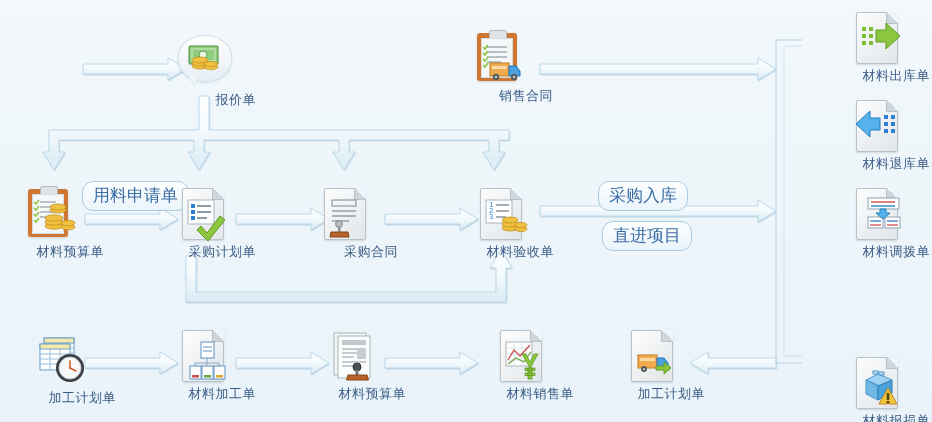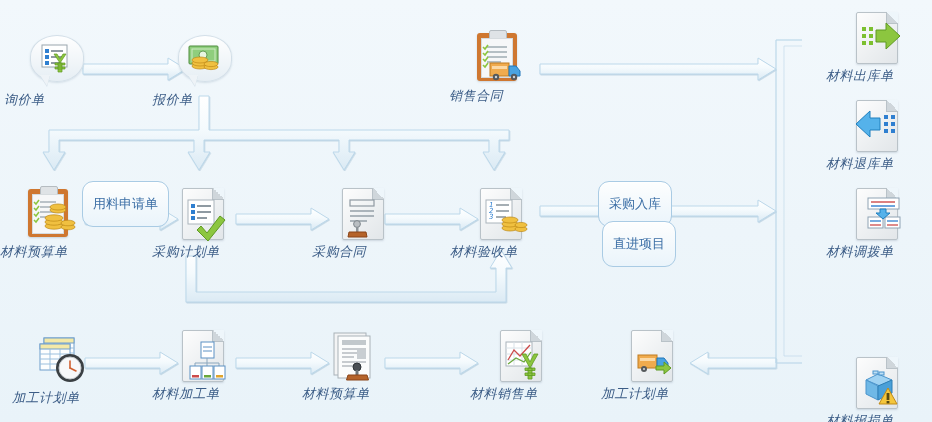--- a/index.html
+++ b/index.html
@@ -6,29 +6,29 @@
   body{
     width:932px;height:422px;
     background:#eef6fb;
     font-family:"DejaVu Sans","Liberation Sans",sans-serif;
     overflow:hidden;
   }
   #stage{position:relative;width:932px;height:422px;
     background:linear-gradient(180deg,#f2f8fc 0%, #edf5fa 55%, #e9f3f9 100%);}
 
   
-  .node{position:absolute;width:104px;text-align:left;font-style:italic;}
+  .node{position:absolute;width:104px;text-align:right;}
   .node .ico{width:56px;height:56px;margin:0 auto;position:relative;}
   .node .lbl{margin-top:2px;font-size:13px;line-height:15px;color:#3b5c86;white-space:nowrap;letter-spacing:.5px;}
 
   
-  .pill{position:absolute;height:20px;line-height:19px;padding:12px 10px;
+  .pill{position:absolute;height:20px;line-height:19px;padding:4px 10px;
     border:1px solid #a9cbe4;border-radius:11px;
     background:linear-gradient(180deg,#fdfefe,#eaf4fb);
-    color:#3b6ea5;font-size:13px;white-space:nowrap;
+    color:#3b6ea5;font-size:17px;white-space:nowrap;
     box-shadow:0 1px 0 rgba(255,255,255,.9) inset;}
 
   
   .conn{position:absolute;}
 
   
   .bubble{position:absolute;left:2px;top:1px;width:52px;height:45px;border-radius:50%/46%;
     background:linear-gradient(180deg,#ffffff,#e6eef4);
     border:1px solid #d3dfe8;box-shadow:0 1px 2px rgba(80,110,140,.18);}
   .bubble:after{content:"";position:absolute;left:9px;top:39px;width:0;height:0;
@@ -96,36 +96,20 @@
       <path d="M784,46 L802,46" stroke-opacity=".5"></path>
       <path d="M784,46 L784,356" stroke-opacity=".5"></path>
       <path d="M784,356 L802,356" stroke-opacity=".5"></path>
     </g>
   </svg>
 
   <div class="pill" style="left:82px;top:181px;">用料申请单</div>
   <div class="pill" style="left:598px;top:181px;">采购入库</div>
   <div class="pill" style="left:602px;top:221px;">直进项目</div>
 
-  <div class="node" style="left:4px;top:34px;">
-    <div class="ico">
-      <div class="bubble"></div>
-      <svg width="56" height="56" style="position:absolute;left:0;top:0;">
-        <rect x="14" y="11" width="25" height="22" fill="#fff" stroke="#9aa6ae"></rect>
-        <rect x="17" y="15" width="4" height="4" fill="#2f7fd0"></rect>
-          <rect x="23" y="16" width="12" height="2" fill="#8f9aa2"></rect>
-        <rect x="17" y="21" width="4" height="4" fill="#2f7fd0"></rect>
-          <rect x="23" y="22" width="12" height="2" fill="#8f9aa2"></rect>
-        <rect x="17" y="27" width="4" height="4" fill="#2f7fd0"></rect>
-          <rect x="23" y="28" width="9" height="2" fill="#8f9aa2"></rect>
-        <path d="M26,20 L32,29 L38,20 L35,20 L32,25 L29,20 Z M27,29 h10 v2 h-10 Z M27,33 h10 v2 h-10 Z M30,29 h4 v9 h-4 Z" fill="#8cc63f" stroke="#5f9a22" stroke-width=".7"></path>
-      </svg>
-    </div>
-    <div class="lbl">询价单</div>
-  </div>
 
   <div class="node" style="left:152px;top:34px;">
     <div class="ico">
       <div class="bubble"></div>
       <svg width="56" height="56" style="position:absolute;left:0;top:0;">
         <rect x="13" y="12" width="29" height="18" rx="1" fill="#8fce7d" stroke="#4e8c3c"></rect>
         <rect x="16" y="15" width="23" height="12" fill="none" stroke="#cfeac4"></rect>
         <circle cx="27" cy="21" r="4" fill="#e8f6e0" stroke="#4e8c3c" stroke-width=".8"></circle>
         <g fill="#f0c040" stroke="#c08a18" stroke-width=".7">
           <ellipse cx="24" cy="32" rx="8" ry="3"></ellipse>
@@ -213,21 +197,21 @@
         <rect x="15" y="24" width="4" height="4" fill="#2f7fd0"></rect>
           <rect x="21" y="25" width="14" height="2" fill="#8f9aa2"></rect>
         <rect x="15" y="30" width="4" height="4" fill="#2f7fd0"></rect>
           <rect x="21" y="31" width="10" height="2" fill="#8f9aa2"></rect>
         <path d="M25,40 l6,7 l13,-17 l5,4 l-17,21 l-11,-11 Z" fill="#8cc63f" stroke="#5f9a22" stroke-width="1"></path>
       </svg>
     </div>
     <div class="lbl">采购计划单</div>
   </div>
 
-  <div class="node" style="left:312px;top:186px;">
+  <div class="node" style="left:294px;top:186px;">
     <div class="ico">
       <div class="sheet"></div>
       <svg width="56" height="56" style="position:absolute;left:0;top:0;">
         <g stroke="#8f9aa2">
           <rect x="14" y="14" width="24" height="6" fill="none" stroke-width="1.2"></rect>
           <line x1="14" y1="25" x2="38" y2="25" stroke-width="1.4"></line>
           <line x1="14" y1="30" x2="38" y2="30" stroke-width="1.4"></line>
           <line x1="14" y1="35" x2="31" y2="35" stroke-width="1.4"></line>
         </g>
         <circle cx="21" cy="38" r="3.4" fill="#b9bec2" stroke="#7e868c"></circle>

